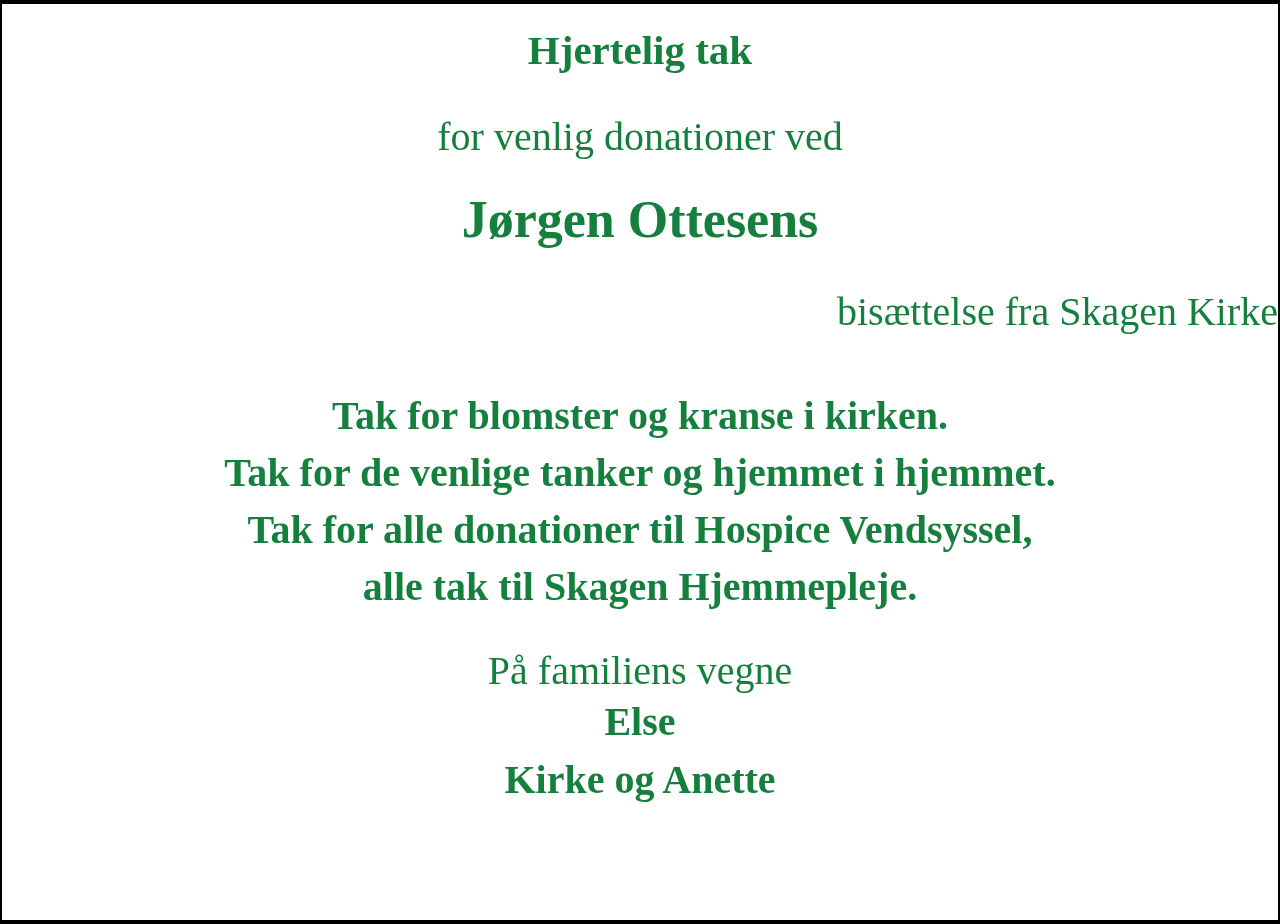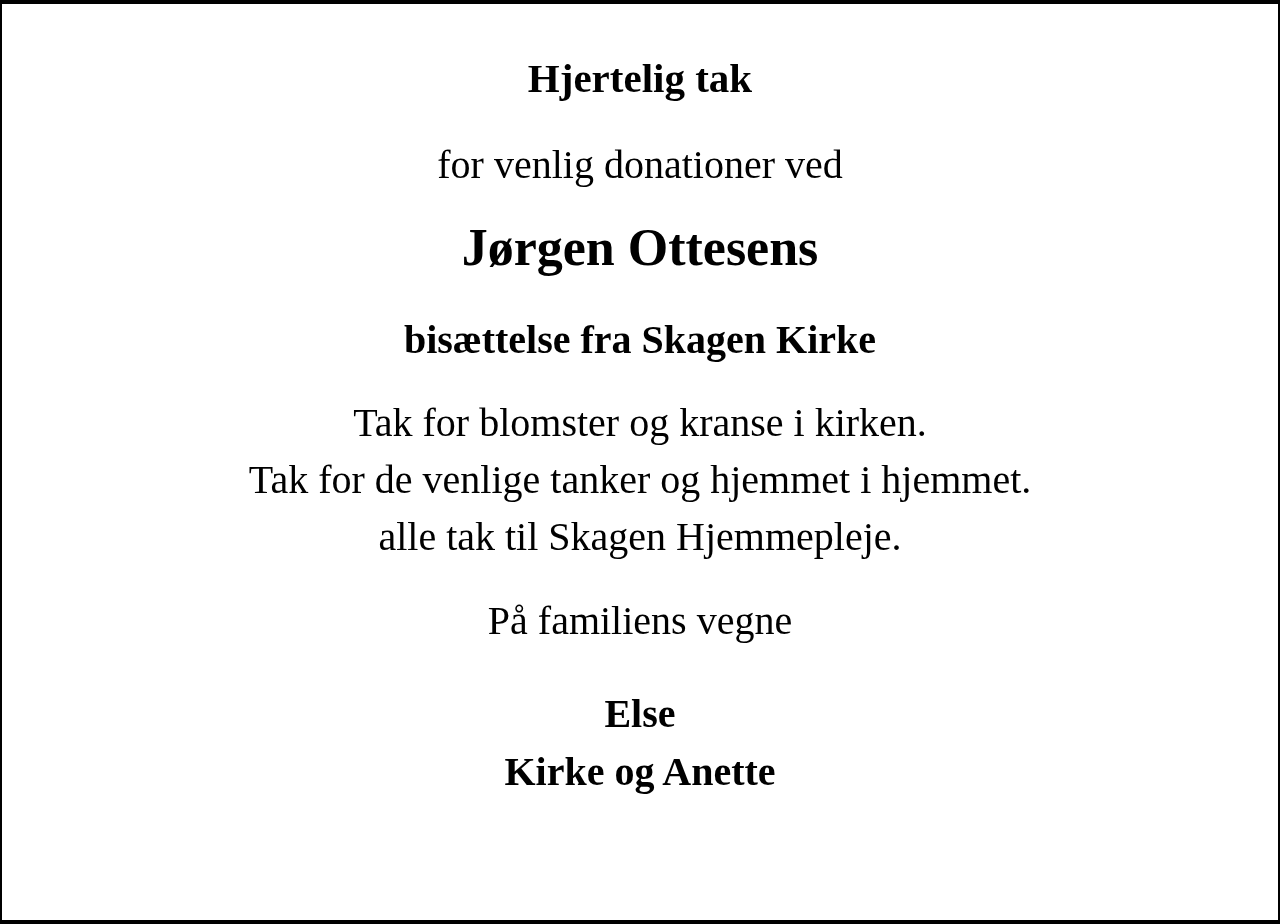--- a/index.html
+++ b/index.html
@@ -13,24 +13,24 @@
   }
 
   .notice-frame {
     width: 1280px;
     height: 924px;
     background: #ffffff;
     border-top: 4px solid #000000;
     border-bottom: 4px solid #000000;
     border-left: 2px solid #000000;
     border-right: 2px solid #000000;
-    color: #000000;
+    color: #15803d;
     text-align: center;
     overflow: hidden;
-    padding-top: 52px;
+    padding-top: 24px;
   }
 
   .notice-title {
     font-size: 41px;
     font-weight: bold;
     line-height: 1.1;
   }
 
   .notice-subtitle {
     margin-top: 42px;
@@ -42,40 +42,40 @@
   .deceased-name {
     margin-top: 32px;
     font-size: 52px;
     font-weight: bold;
     line-height: 1.1;
   }
 
   .ceremony-line {
     margin-top: 42px;
     font-size: 40px;
-    font-weight: bold;
+    font-weight: normal;
     line-height: 1.1;
+    text-align: right;
   }
 
   .thanks-paragraph {
-    margin-top: 32px;
+    margin-top: 53px;
     font-size: 40px;
-    font-weight: normal;
+    font-weight: bold;
     line-height: 57px;
   }
 
   .closing-line {
     margin-top: 34px;
     font-size: 40px;
     font-weight: normal;
     line-height: 1.1;
   }
 
   .signature-block {
-    margin-top: 42px;
     font-size: 40px;
     font-weight: bold;
     line-height: 58px;
   }
 </style>
 </head>
 <body>
 
 <div class="notice-frame">
 
@@ -83,20 +83,21 @@
 
   <div class="notice-subtitle">for venlig donationer ved</div>
 
   <div class="deceased-name">Jørgen Ottesens</div>
 
   <div class="ceremony-line">bisættelse fra Skagen Kirke</div>
 
   <div class="thanks-paragraph">
     <div>Tak for blomster og kranse i kirken.</div>
     <div>Tak for de venlige tanker og hjemmet i hjemmet.</div>
+    <div>Tak for alle donationer til Hospice Vendsyssel,</div>
     <div>alle tak til Skagen Hjemmepleje.</div>
   </div>
 
   <div class="closing-line">På familiens vegne</div>
 
   <div class="signature-block">
     <div>Else</div>
     <div>Kirke og Anette</div>
   </div>
 

